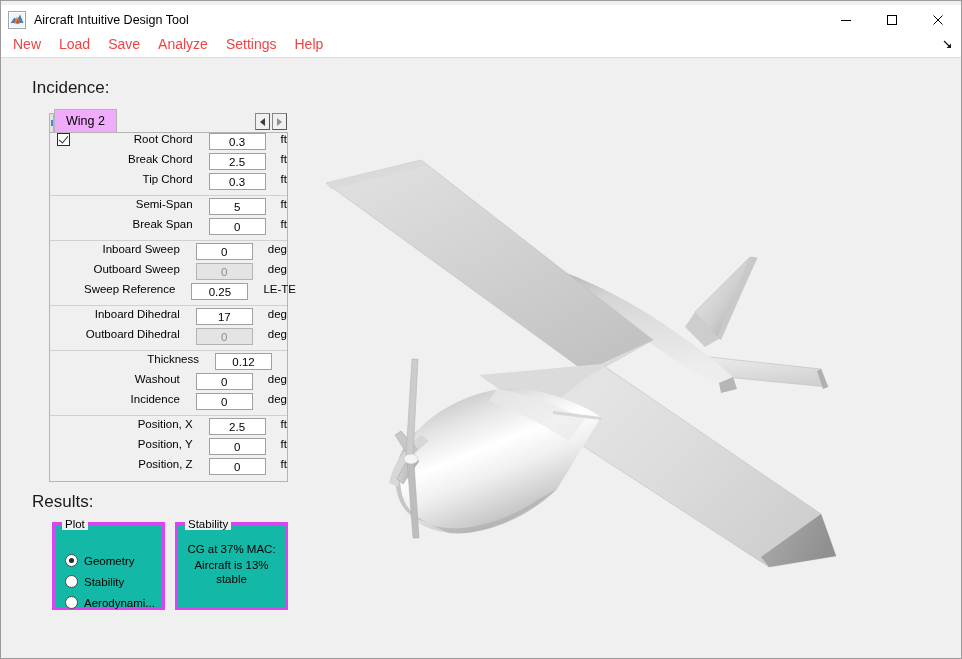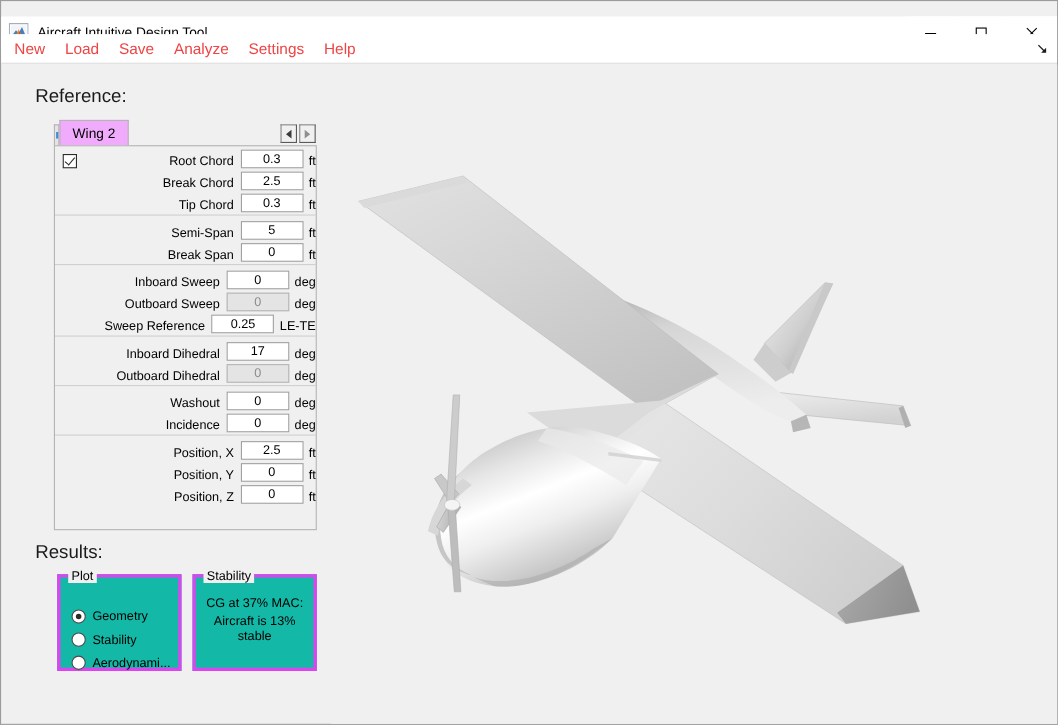--- a/index.html
+++ b/index.html
@@ -16,21 +16,21 @@
     height: 659px;
     background: #f0f0f0;
     border: 1px solid #9b9b9b;
     box-sizing: border-box;
     overflow: hidden;
   }
 
   
   .titlebar {
     position: absolute;
-    top: 14px; left: 0;
+    top: 4px; left: 0;
     width: 100%;
     height: 30px;
     background: #ffffff;
     display: flex;
     align-items: center;
     box-sizing: border-box;
   }
   .title-icon {
     width: 18px;
     height: 18px;
@@ -189,24 +189,25 @@
 
   
   .param-group { position: relative; }
   .group-sep {
     height: 1px;
     background: #d0d0d0;
     margin: 2px 0 2px 0;
   }
   .param-row {
     display: flex;
-    align-items: flex-end;
+    align-items: flex-start;
     height: 20px;
     margin-bottom: 0px;
     padding-left: 2px;
+    gap: 10px;
   }
   .row-check {
     width: 22px;
     flex: 0 0 22px;
     display: flex;
     align-items: center;
     justify-content: center;
   }
   .row-check-spacer { width: 22px; flex: 0 0 22px; }
   .checkbox {
@@ -377,21 +378,21 @@
     <div class="menu-item">Settings</div>
     <div class="menu-item">Help</div>
     <div class="menu-expander">
       <svg width="11" height="11" viewBox="0 0 11 11">
         <path d="M2 2 L8 8" stroke="#1a1a1a" stroke-width="1.2" fill="none"></path>
         <path d="M9 4.5 L9 9 L4.5 9 Z" fill="#1a1a1a"></path>
       </svg>
     </div>
   </div>
 
-  <div class="section-heading" id="heading-parameters">Reference:</div>
+  <div class="section-heading" id="heading-parameters">Incidence:</div>
 
   <div class="tabpanel">
     <div class="tabstrip">
       <div class="tab-sliver"></div>
       <div class="tab">Wing 2</div>
       <div class="tab-arrows">
         <div class="arrow-btn">
             <span class="tri-l"></span>
           </div>
         <div class="arrow-btn">
@@ -469,20 +470,26 @@
             </div>
             <div class="param-row">
               <span class="row-check-spacer"></span>
               <span class="param-label">Outboard Dihedral</span>
               <input type="text" class="param-input disabled" disabled="" value="0" style="">
               <span class="param-unit">deg</span>
             </div>
           </div>
           <div class="group-sep"></div>
           <div class="param-group">
+            <div class="param-row">
+              <span class="row-check-spacer"></span>
+              <span class="param-label">Thickness</span>
+              <input type="text" class="param-input" value="0.12" style="">
+              <span class="param-unit"></span>
+            </div>
             <div class="param-row">
               <span class="row-check-spacer"></span>
               <span class="param-label">Washout</span>
               <input type="text" class="param-input" value="0" style="">
               <span class="param-unit">deg</span>
             </div>
             <div class="param-row">
               <span class="row-check-spacer"></span>
               <span class="param-label">Incidence</span>
               <input type="text" class="param-input" value="0" style="">

